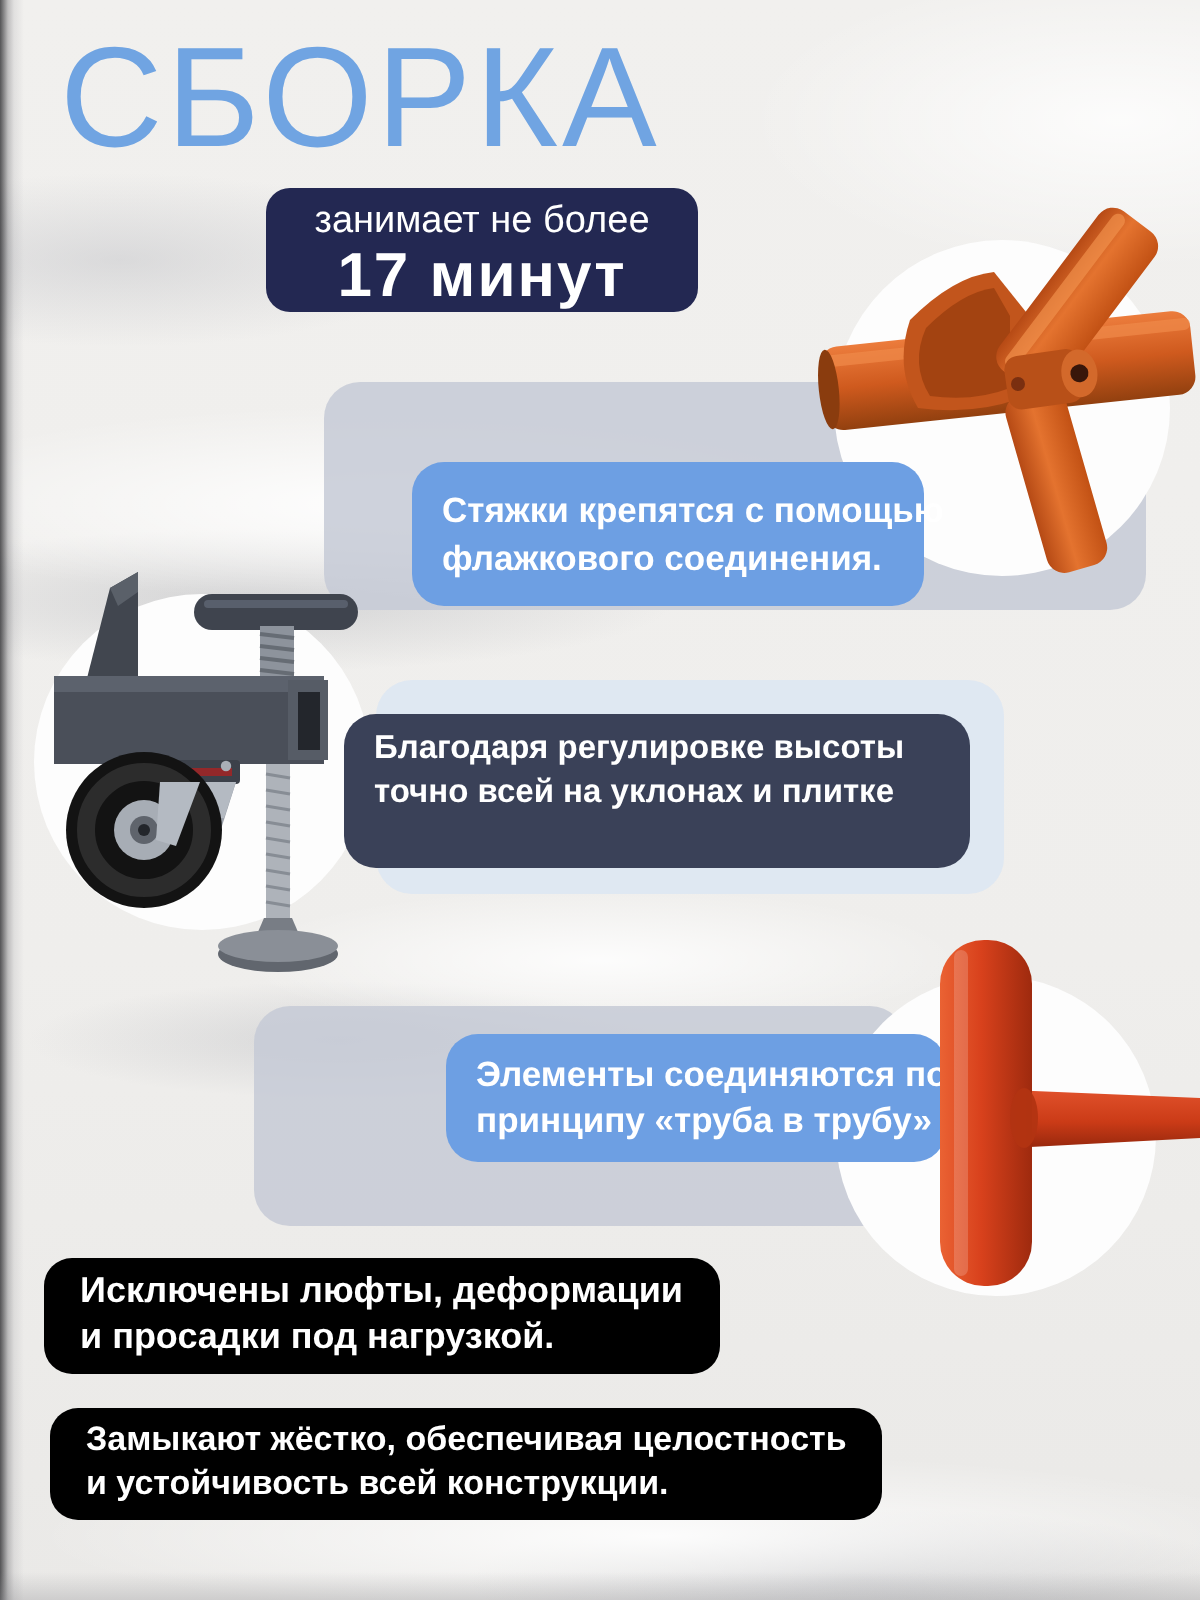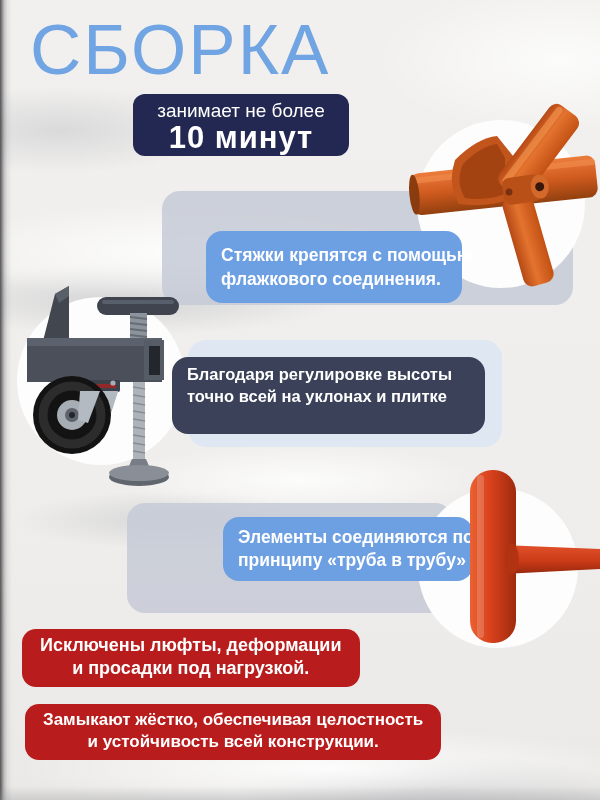--- a/index.html
+++ b/index.html
@@ -38,41 +38,41 @@
   .callout.blue{background:#6d9fe3;}
   .callout.dark{background:#3a4158;}
   .callout .ln{white-space:nowrap;font-weight:700;}
   .callout-1{left:206px;top:231px;width:256px;height:72px;padding:12px 0 0 15px;}
   .callout-1 .ln{font-size:17.5px;line-height:24px;}
   .callout-2{left:172px;top:357px;width:313px;height:77px;padding:6px 0 0 15px;}
   .callout-2 .ln{font-size:16.5px;line-height:22px;}
   .callout-3{left:223px;top:517px;width:250px;height:64px;padding:9px 0 0 15px;}
   .callout-3 .ln{font-size:17.5px;line-height:23px;}
 
-  .footer-badge{position:absolute;background:#b91c1c;border-radius:14px;color:#fff;
-    padding:5px 18px 7px 18px;text-align:center;}
+  .footer-badge{position:absolute;background:#000000;border-radius:14px;color:#fff;
+    padding:5px 18px 7px 18px;}
   .footer-badge .ln{white-space:nowrap;font-weight:700;}
   .footer-badge-1{left:22px;top:629px;}
   .footer-badge-1 .ln{font-size:18px;line-height:23px;}
   .footer-badge-2{left:25px;top:704px;}
   .footer-badge-2 .ln{font-size:17px;line-height:22px;}
 
   svg{position:absolute;display:block;}
 </style>
 </head>
 <body>
 
 <div class="poster">
   <div class="paper"></div>
   <div class="edge-shadow"></div>
 
   <div class="title">СБОРКА</div>
   <div class="duration-badge">
     <div class="l1">занимает не более</div>
-    <div class="l2">10 минут</div>
+    <div class="l2">17 минут</div>
   </div>
 
   <div class="panel gray" style="left:162px;top:191px;width:411px;height:114px;"></div>
   <div class="photo-circle" style="left:417px;top:120px;width:168px;height:168px;"></div>
 
   <svg style="left:393px;top:98px;" width="210" height="205" viewBox="0 0 210 205">
     <defs>
       <linearGradient id="gTube" x1="0" y1="0" x2="0" y2="1">
         <stop offset="0" stop-color="#ec7c3c"></stop>
           <stop offset="0.5" stop-color="#cf5a1e"></stop>

